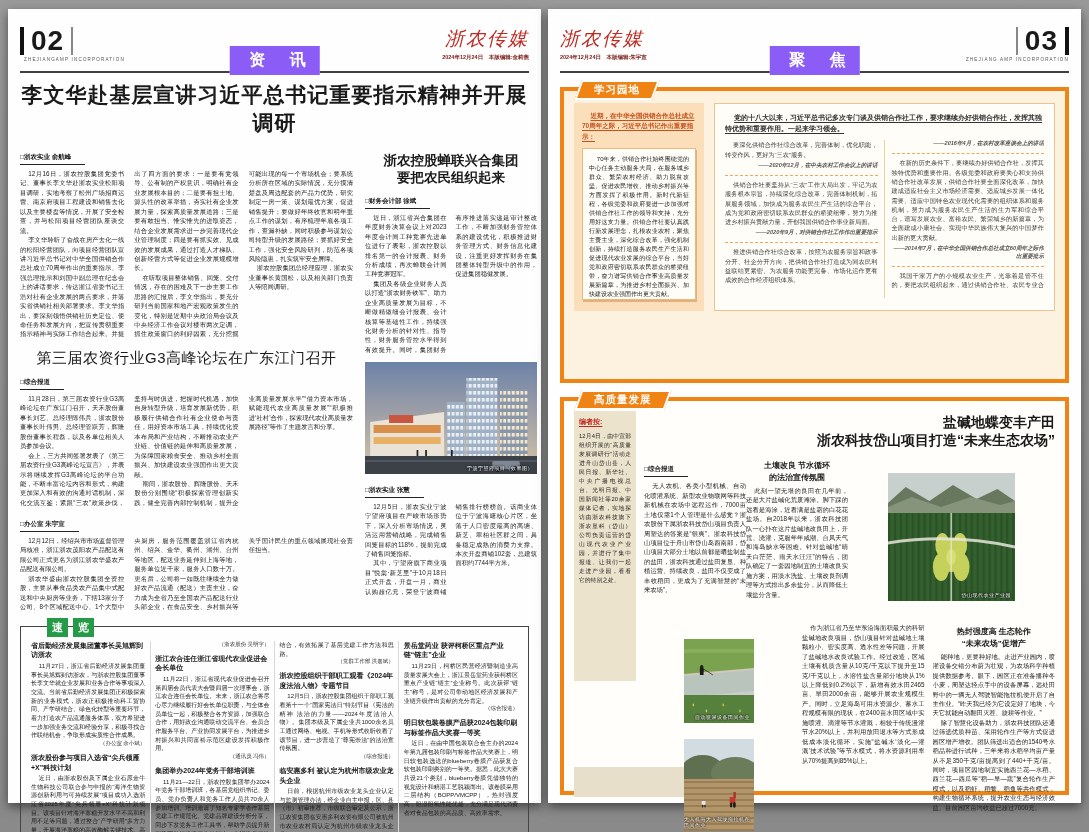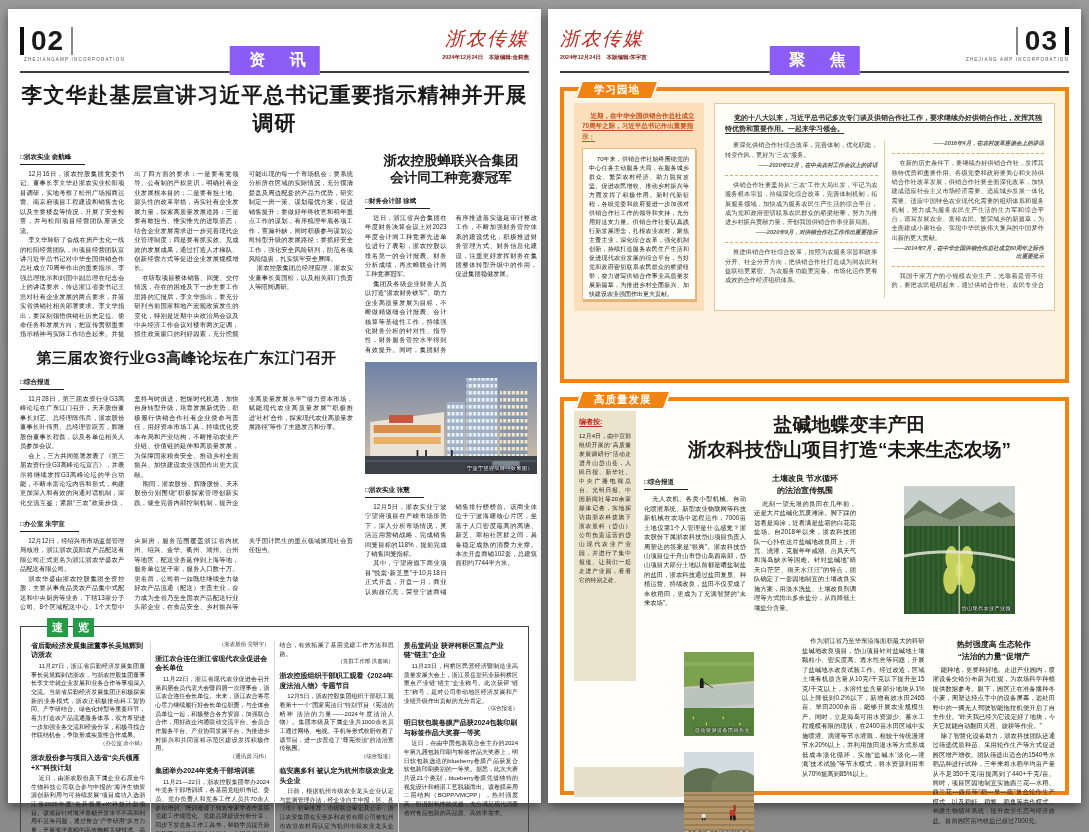--- a/index.html
+++ b/index.html
@@ -21,21 +21,21 @@
   .mastblock{display:flex;flex-direction:column;align-items:flex-end;padding-bottom:3px}
   .mastblock.l{align-items:flex-start}
   .mast{font-family:"DejaVu Serif",serif;font-style:italic;font-weight:normal;font-size:19px;color:#bf2a22;letter-spacing:2px}
   .pdate{font-size:5.5px;color:#7a1d18;font-weight:bold;margin-top:2px}
 
   
   .byline{font-size:6.5px;font-weight:bold;border-bottom:1.5px solid #222;display:inline-block;padding:0 14px 2px 0;margin:2px 0 4px}
   .btxt{font-size:6.3px;line-height:1.5;text-align:justify;color:#222;margin:0}
   .btxt p{margin:0;text-indent:1.3em}
   .h-main{font-size:21px;font-weight:900;text-align:center;letter-spacing:1px;margin:6px 0 8px}
-  .h-art{font-size:15px;font-weight:700;text-align:center;letter-spacing:.5px;margin:8px 0 2px}
+  .h-art{font-size:15px;font-weight:400;text-align:center;letter-spacing:.5px;margin:8px 0 2px}
   .h-art2{font-size:13.5px;font-weight:900;text-align:center;line-height:1.25;margin:8px 0 2px}
   .cols3{column-count:3;column-gap:10px;height:172px;overflow:hidden;column-fill:auto}
   .cols2{column-count:2;column-gap:9px;overflow:hidden;column-fill:auto}
   .grid-main{display:grid;grid-template-columns:333px 172px;column-gap:12px}
 
   
   .quickbox{border:1.5px solid #444;margin-top:12px;position:relative;padding:14px 10px 8px;height:238px;box-sizing:border-box}
   .qtags{position:absolute;top:-9px;left:26px;display:flex;gap:5px}
   .qtag{background:#259b48;color:#fff;font-size:11px;font-weight:800;padding:2px 5px}
   .qcols{column-count:4;column-gap:10px;column-rule:1px solid #d8d8d8;height:214px;overflow:hidden;column-fill:auto}
@@ -61,22 +61,22 @@
   .quotewrap{column-count:2;column-gap:14px;column-rule:1px solid #f2cd9d;height:158px;overflow:hidden;column-fill:auto}
   .quote{font-size:6.2px;line-height:1.5;text-align:justify;margin:0 0 3px;text-indent:1.3em;color:#3a3a3a}
   .qsrc{font-size:5.6px;font-weight:bold;font-style:italic;text-align:right;color:#555;margin:0 0 4px;
         border-bottom:1px dashed #f0a860;padding-bottom:5px}
 
   
   .devbox{background:#fffefb;height:398px;padding:10px;box-sizing:border-box}
   .devgrid{display:grid;grid-template-columns:62px 1fr;gap:8px;height:100%}
   .ednote{background:#ece3cd;padding:6px 5px;font-size:5.8px;line-height:1.55;text-align:justify;height:258px}
   .edlab{color:#c22a1e;font-weight:800;font-size:7px;margin-bottom:4px;text-decoration:underline;text-underline-offset:2px}
-  .h-dev{font-size:19px;font-weight:900;text-align:center;line-height:1.3;margin:2px 0 8px}
-  .devrow1{display:grid;grid-template-columns:102px 102px 1fr;gap:8px;margin-bottom:6px}
+  .h-dev{font-size:14px;font-weight:900;text-align:right;line-height:1.3;margin:2px 0 8px}
+  .devrow1{display:grid;grid-template-columns:102px 102px 1fr;margin-bottom:6px}
   .devrow2{display:grid;grid-template-columns:150px 1fr 1fr;gap:8px}
   .dsub{font-size:8px;font-weight:800;text-align:center;line-height:1.4;margin:3px 0 3px}
   .fig{position:relative;overflow:hidden;background:#ccc}
   .fig svg{display:block;width:100%;height:100%}
   .figcap{position:absolute;right:4px;bottom:3px;font-size:5px;color:#fff;text-shadow:0 0 2px #000,0 0 2px #000;letter-spacing:.5px}
   .fig-aerial{height:128px}
   .fig-canal{height:84px;margin-bottom:6px}
   .fig-tractor{height:92px}
   .fig-build{height:112px;margin:3px 0}
   .devtail{position:absolute;left:10px;bottom:-6px;width:150px;height:30px;background:#e7dfca}
@@ -121,21 +121,21 @@
       <div class="byline">□办公室  朱宇宣</div>
       <div class="btxt cols3" style="height:78px">
         <p>12月12日，经绍兴市市场监督管理局核准，浙江浙农茂阳农产品配送有限公司正式更名为浙江浙农华盛农产品配送有限公司。</p>
         <p>浙农华盛由浙农控股集团全资控股，主要从事食品类农产品集中式配送和中央厨房等业务，下辖13家分子公司、8个区域配送中心、1个大型中央厨房，服务范围覆盖浙江省内杭州、绍兴、金华、衢州、湖州、台州等地区，配送业务延伸到上海等地，服务单位近千家，服务人口数十万。更名后，公司将一如既往继续全力做好农产品流通（配送）主责主业，奋力成为全省乃至全国农产品配送行业头部企业，在食品安全、乡村振兴等关乎国计民生的重点领域展现社会责任担当。</p>
       </div>
     </div>
 
     <div>
       <h2 class="h-art2">
         <span>浙农控股蝉联兴合集团</span><br>
-        <span>会计同工种竞赛冠军</span>
+        <span>要把农民组织起来</span>
       </h2>
       <div class="byline">□财务会计部  徐斌</div>
       <div class="btxt cols2" style="height:146px">
         <p>近日，浙江省兴合集团在年度财务决算会议上对2023年度会计同工种竞赛先进单位进行了表彰，浙农控股以排名第一的会计报表、财务分析成绩，再次蝉联会计同工种竞赛冠军。</p>
         <p>集团及各级企业财务人员以打造“浙农财务铁军”、助力企业高质量发展为目标，不断做精做细会计报表、会计核算等基础性工作，持续强化财务分析的针对性、指导性，财务服务管控水平得到有效提升。同时，集团财务有序推进落实递延审计整改工作，不断加强财务管控体系的建设优化，积极推进财务管理方式、财务信息化建设，注重更好发挥财务在集团整体转型升级中的作用，促进集团稳健发展。</p>
       </div>
 
       <figure class="fig fig-build" style="margin:3px 0 4px">
         <svg viewBox="0 0 200 112" preserveAspectRatio="none">
           <defs>
@@ -371,21 +371,21 @@
               </svg>
               <figcaption class="figcap">无人机与无人驾驶拖拉机在田间作业</figcaption>
             </figure>
           </div>
           <div class="btxt" style="height:186px;overflow:hidden">
             <p>作为浙江省乃至华东沿海面积最大的科研盐碱地改良项目，岱山项目针对盐碱地土壤颗粒小、密实度高、透水性差等问题，开展了盐碱地水改良试验工作。经过改造，区域土壤有机质含量从10克/千克以下提升至15克/千克以上，水溶性盐含量部分地块从1%以上降低到0.2%以下，新增有效水田2465亩、旱田2000余亩，能够开展农业规模生产。同时，立足海岛可用水资源少、蓄水工程规模有限的现状，在2400亩水田区域中实施喷灌、滴灌等节水灌溉，相较于传统漫灌节水20%以上，并利用放田退水等方式形成低成本淡化循环，实施“盐碱水‘淡化—灌溉’技术试验”等节水模式，将水资源利用率从70%提高到85%以上。</p>
           </div>
           <div>
             <h4 class="dsub">
               <span>热封强度高  生态轮作</span><br>
-              <span>“法治的力量”促增产</span>
+              <span>“未来农场”促增产</span>
             </h4>
             <div class="btxt" style="height:160px;overflow:hidden">
               <p>能种地，更要种好地。走进产业园内，喷灌设备交错分布蔚为壮观，为农场科学种植提供数据参考。眼下，园区正在准备播种冬小麦，周塑达轻点手中的设备屏幕，远处田野中的一辆无人驾驶智能拖拉机便开启了自主作业。“昨天我已经为它设定好了地块，今天它就能自动翻田灭茬、旋耕等作业。”</p>
               <p>除了智慧化设备助力，浙农科技团队还通过筛选优质种苗、采用轮作生产等方式促进园区增产增收。团队筛选出适合的1540号水稻品种进行试种，三年来将水稻平均亩产量从不足350千克/亩提高到了440+千克/亩。同时，项目区因地制宜实施西兰花—水稻、西兰花—西瓜等“稻—旱—蔬”复合轮作生产模式，以及稻虾、稻鳖、稻鱼等共作模式，构建生物循环系统，提升农业生态与经济效益。目前园区亩均收益已超过7000元。</p>
             </div>
           </div>
         </div>
       </div>
     </div>
   </div>

